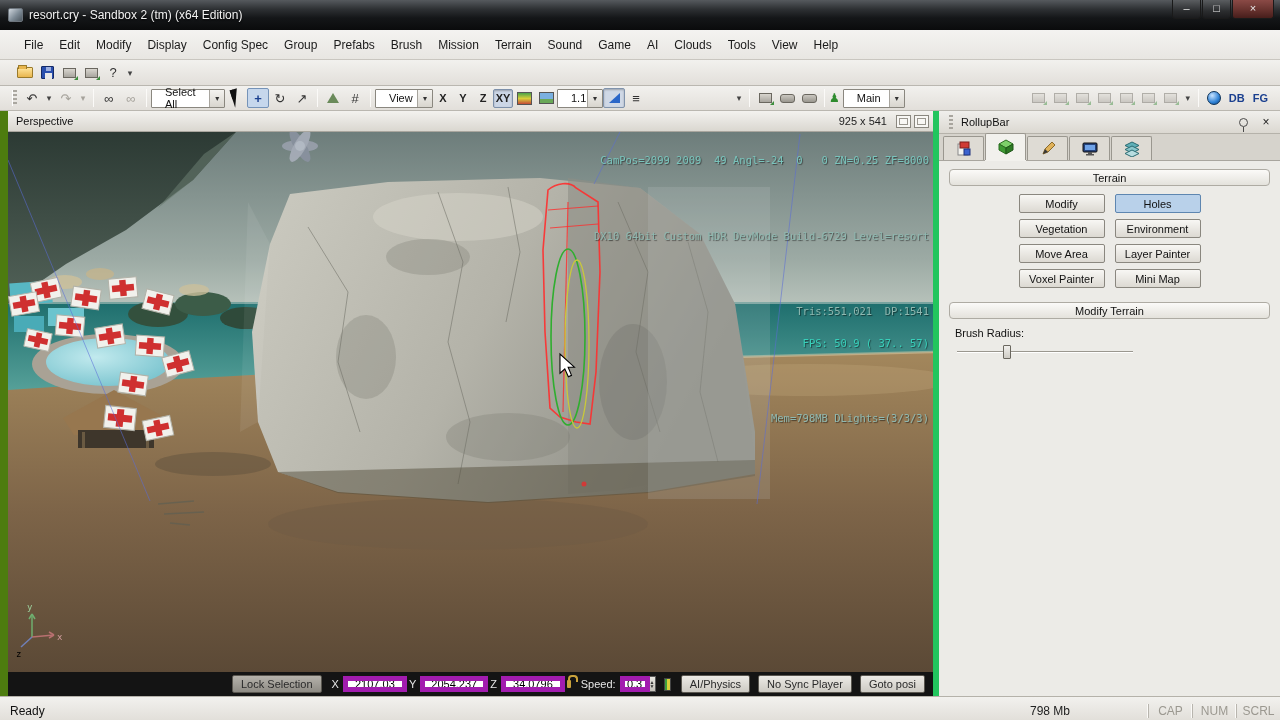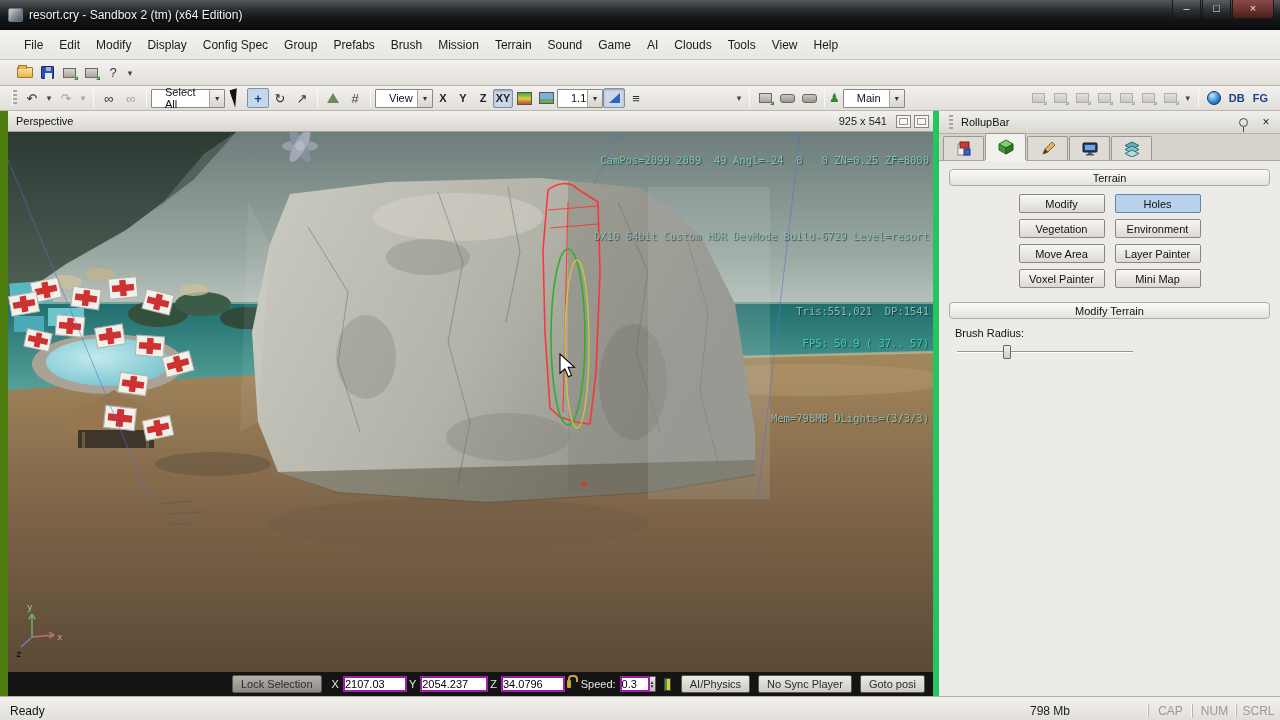--- a/index.html
+++ b/index.html
@@ -90,21 +90,21 @@
   .hud .l4 { color:#38d0ba; }
 
   
   .vp-status { width:925px; height:24px; background:#141414; display:flex; align-items:center;
     padding-left:224px; overflow:hidden; }
   .vps-btn { height:18px; font-size:11px; color:#2a2a2a; padding:0 8px; margin-right:8px;
     background:linear-gradient(180deg,#b5b2ab,#8e8b84); border:1px solid #5a5750; border-radius:2px;
     display:flex; align-items:center; flex:0 0 auto; }
   .vps-btn.lt { background:linear-gradient(180deg,#eceae5,#cdcac3); }
   .vps-lab { color:#e6e6e6; font-size:11px; margin:0 4px 0 2px; }
-  .vps-inp { height:16px; background:#fff; border:2px solid #a21caf; font-size:11px; 
+  .vps-inp { height:16px; background:#fff; border:5px solid #a21caf; font-size:11px; text-align:center;
     font-family:"Liberation Sans",sans-serif; color:#000; }
   .spin { width:11px; height:16px; background:linear-gradient(180deg,#e8e6e0,#c2bfb8); border:1px solid #5a5a5a;
     border-left:none; display:flex; flex-direction:column; align-items:center; justify-content:center;
     font-size:5px; color:#333; line-height:4px; }
   .locki { width:10px; height:8px; background:#c9a23c; border-radius:1px; position:relative; margin:0 8px 0 2px;}
   .locki:before { content:""; position:absolute; top:-5px; left:1px; width:6px; height:5px;
     border:2px solid #c9a23c; border-bottom:none; border-radius:4px 4px 0 0; }
   .i-colors { width:16px; height:13px; border:1px solid #444;
     background:linear-gradient(90deg,#3e9e3e 50%,#d8ce3a 50%); margin-right:10px; }
 

